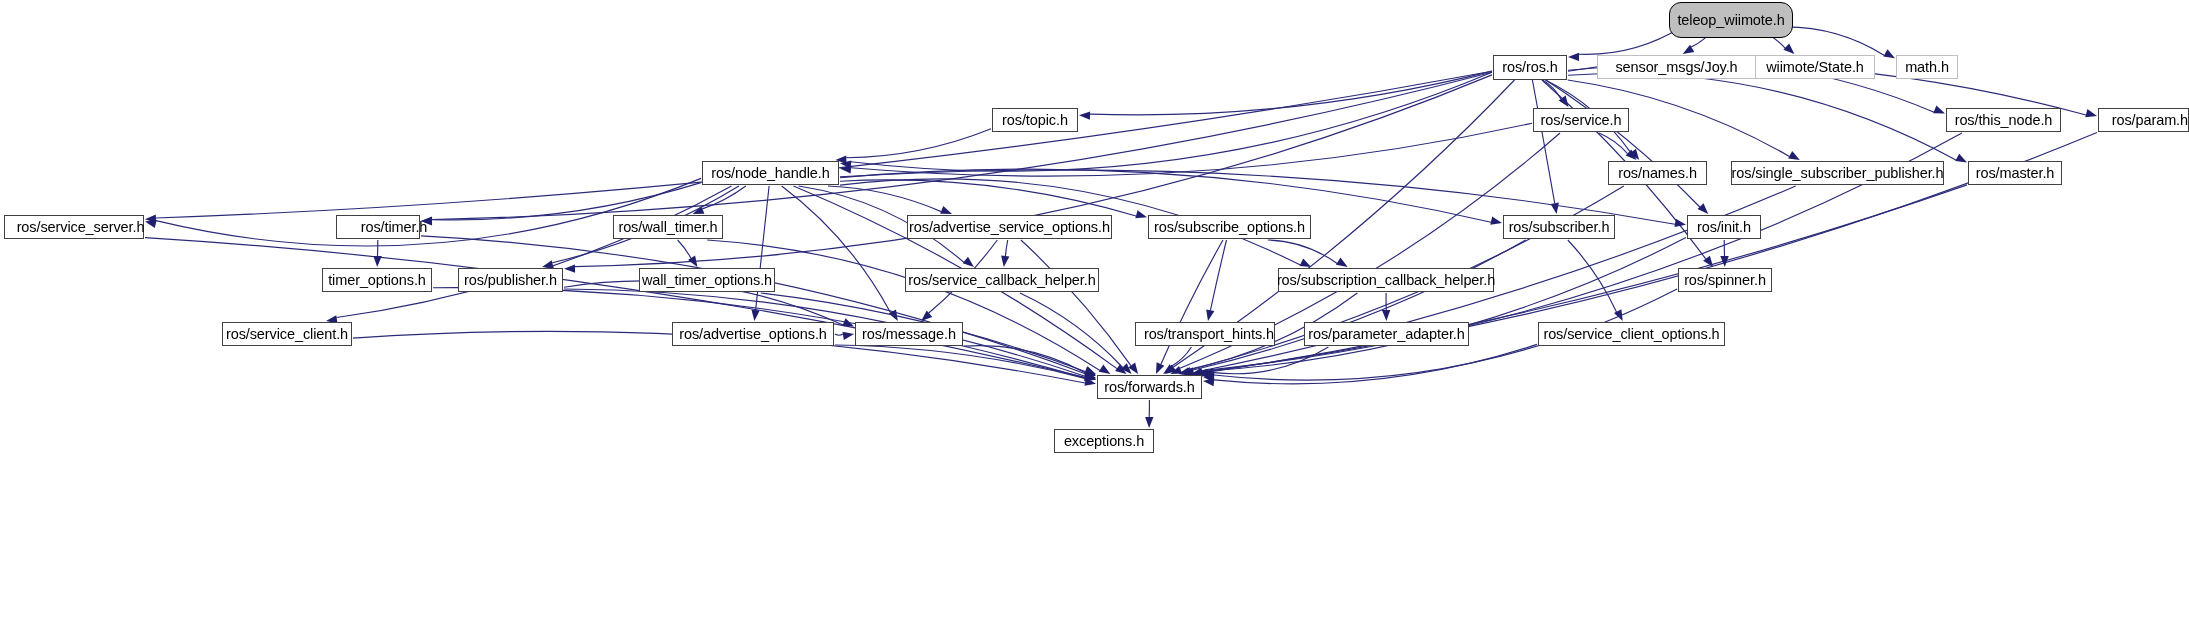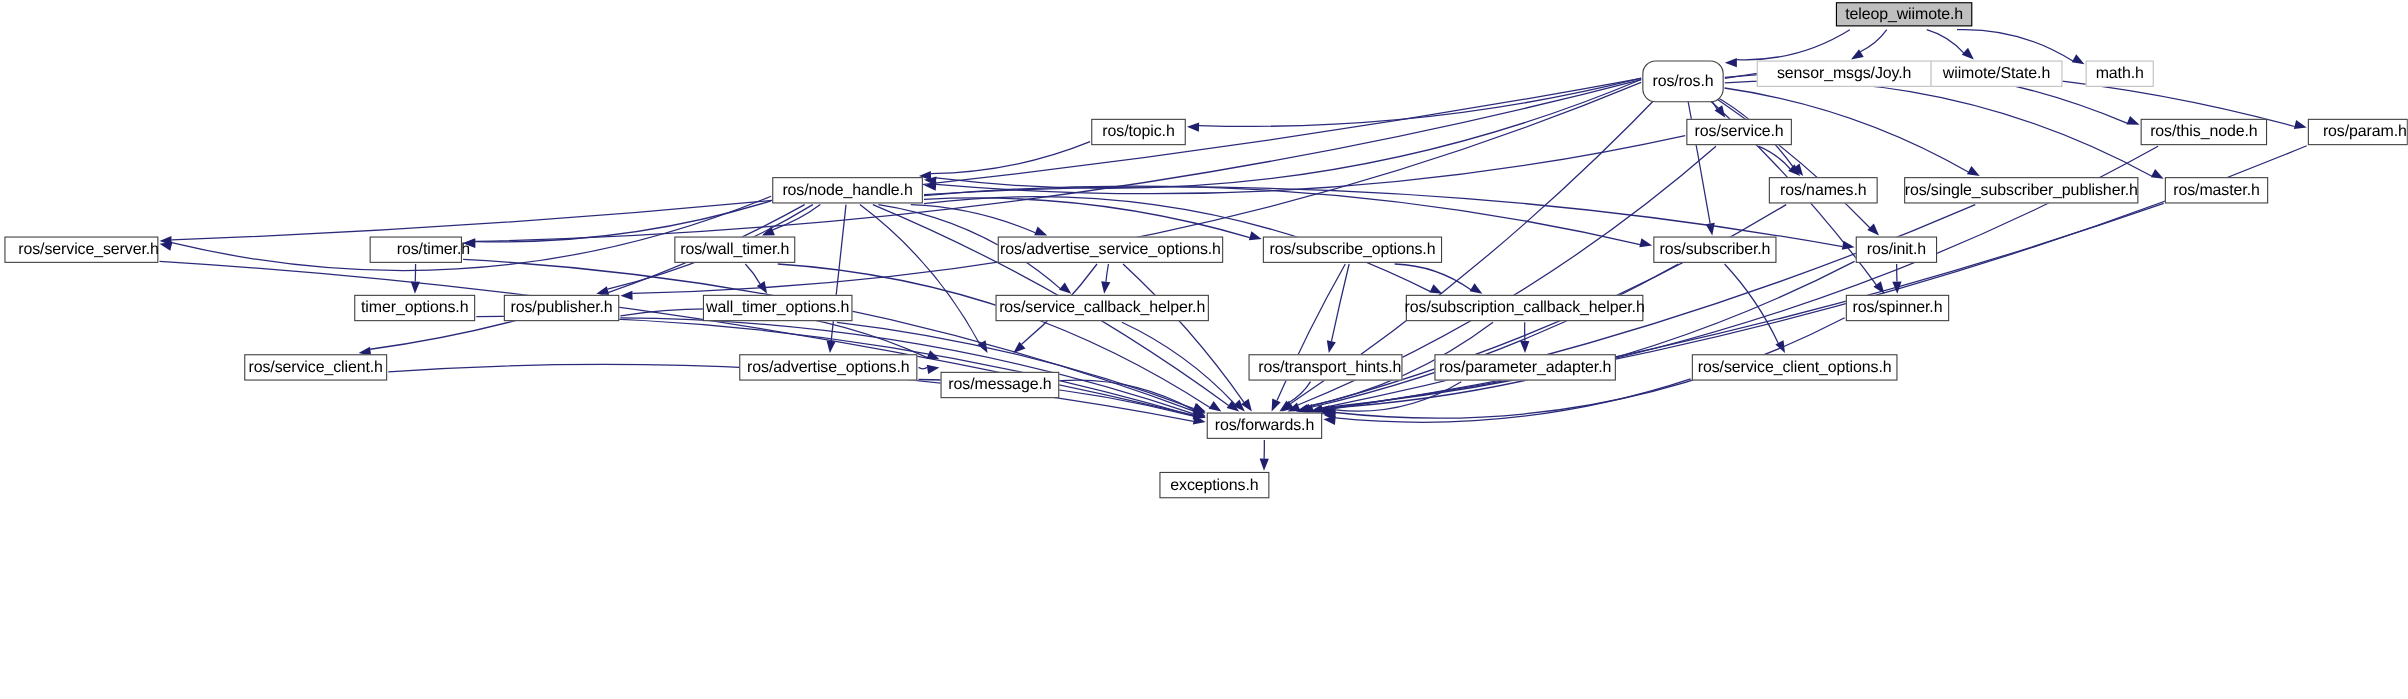--- a/index.html
+++ b/index.html
@@ -199,24 +199,24 @@
       <path class="edge-path" d="M 1191.4 347.0 Q 1183.7 359.3 1171.1 366.4"></path>
       <polygon class="edge-head" points="1163.1,374.0 1169.6,364.2 1174.5,371.0"></polygon>
       <path class="edge-path" d="M 1328.4 347.0 Q 1275.4 379.3 1213.7 372.6"></path>
       <polygon class="edge-head" points="1203.0,375.0 1214.2,371.5 1213.7,379.9"></polygon>
       <path class="edge-path" d="M 1537.0 344.4 Q 1379.2 396.4 1213.9 379.9"></path>
       <polygon class="edge-head" points="1203.0,381.1 1214.3,377.9 1213.6,386.3"></polygon>
       <path class="edge-path" d="M 1149.4 400.0 Q 1149.5 408.5 1149.2 417.0"></path>
       <polygon class="edge-head" points="1149.1,428.0 1145.1,416.9 1153.5,417.1"></polygon>
     </svg>
   <div id="node-layer">
-      <div class="node-box root" style="left: 1669px; top: 2px; width: 124px; height: 22px;">
+      <div class="node-box root" style="left: 1669px; top: 2px; width: 124px; height: 36px; border-radius: 12px;">
         <span>teleop_wiimote.h</span>
       </div>
-      <div class="node-box internal" style="left: 1493px; top: 55px; width: 74px; height: 38px; border-radius: 12px;">
+      <div class="node-box internal" style="left: 1493px; top: 55px; width: 74px; height: 25px;">
         <span>ros/ros.h</span>
       </div>
       <div class="node-box leaf" style="left: 1597px; top: 55px; width: 159px; height: 24px;">
         <span>sensor_msgs/Joy.h</span>
       </div>
       <div class="node-box leaf" style="left: 1755px; top: 55px; width: 120px; height: 24px;">
         <span>wiimote/State.h</span>
       </div>
       <div class="node-box leaf" style="left: 1896px; top: 55px; width: 62px; height: 24px;">
         <span>math.h</span>
@@ -283,21 +283,21 @@
       </div>
       <div class="node-box internal" style="left: 1678px; top: 268px; width: 94px; height: 24px;">
         <span>ros/spinner.h</span>
       </div>
       <div class="node-box internal" style="left: 222px; top: 322px; width: 130px; height: 24px;">
         <span>ros/service_client.h</span>
       </div>
       <div class="node-box internal" style="left: 672px; top: 322px; width: 162px; height: 24px;">
         <span>ros/advertise_options.h</span>
       </div>
-      <div class="node-box internal" style="left: 855px; top: 322px; width: 108px; height: 24px; margin-top: 16px;">
+      <div class="node-box internal" style="left: 855px; top: 322px; width: 108px; height: 24px;">
         <span>ros/message.h</span>
       </div>
       <div class="node-box internal" style="left: 1135px; top: 322px; width: 140px; height: 24px; justify-content: flex-end;">
         <span>ros/transport_hints.h</span>
       </div>
       <div class="node-box internal" style="left: 1304px; top: 322px; width: 165px; height: 24px;">
         <span>ros/parameter_adapter.h</span>
       </div>
       <div class="node-box internal" style="left: 1538px; top: 322px; width: 187px; height: 24px;">
         <span>ros/service_client_options.h</span>

